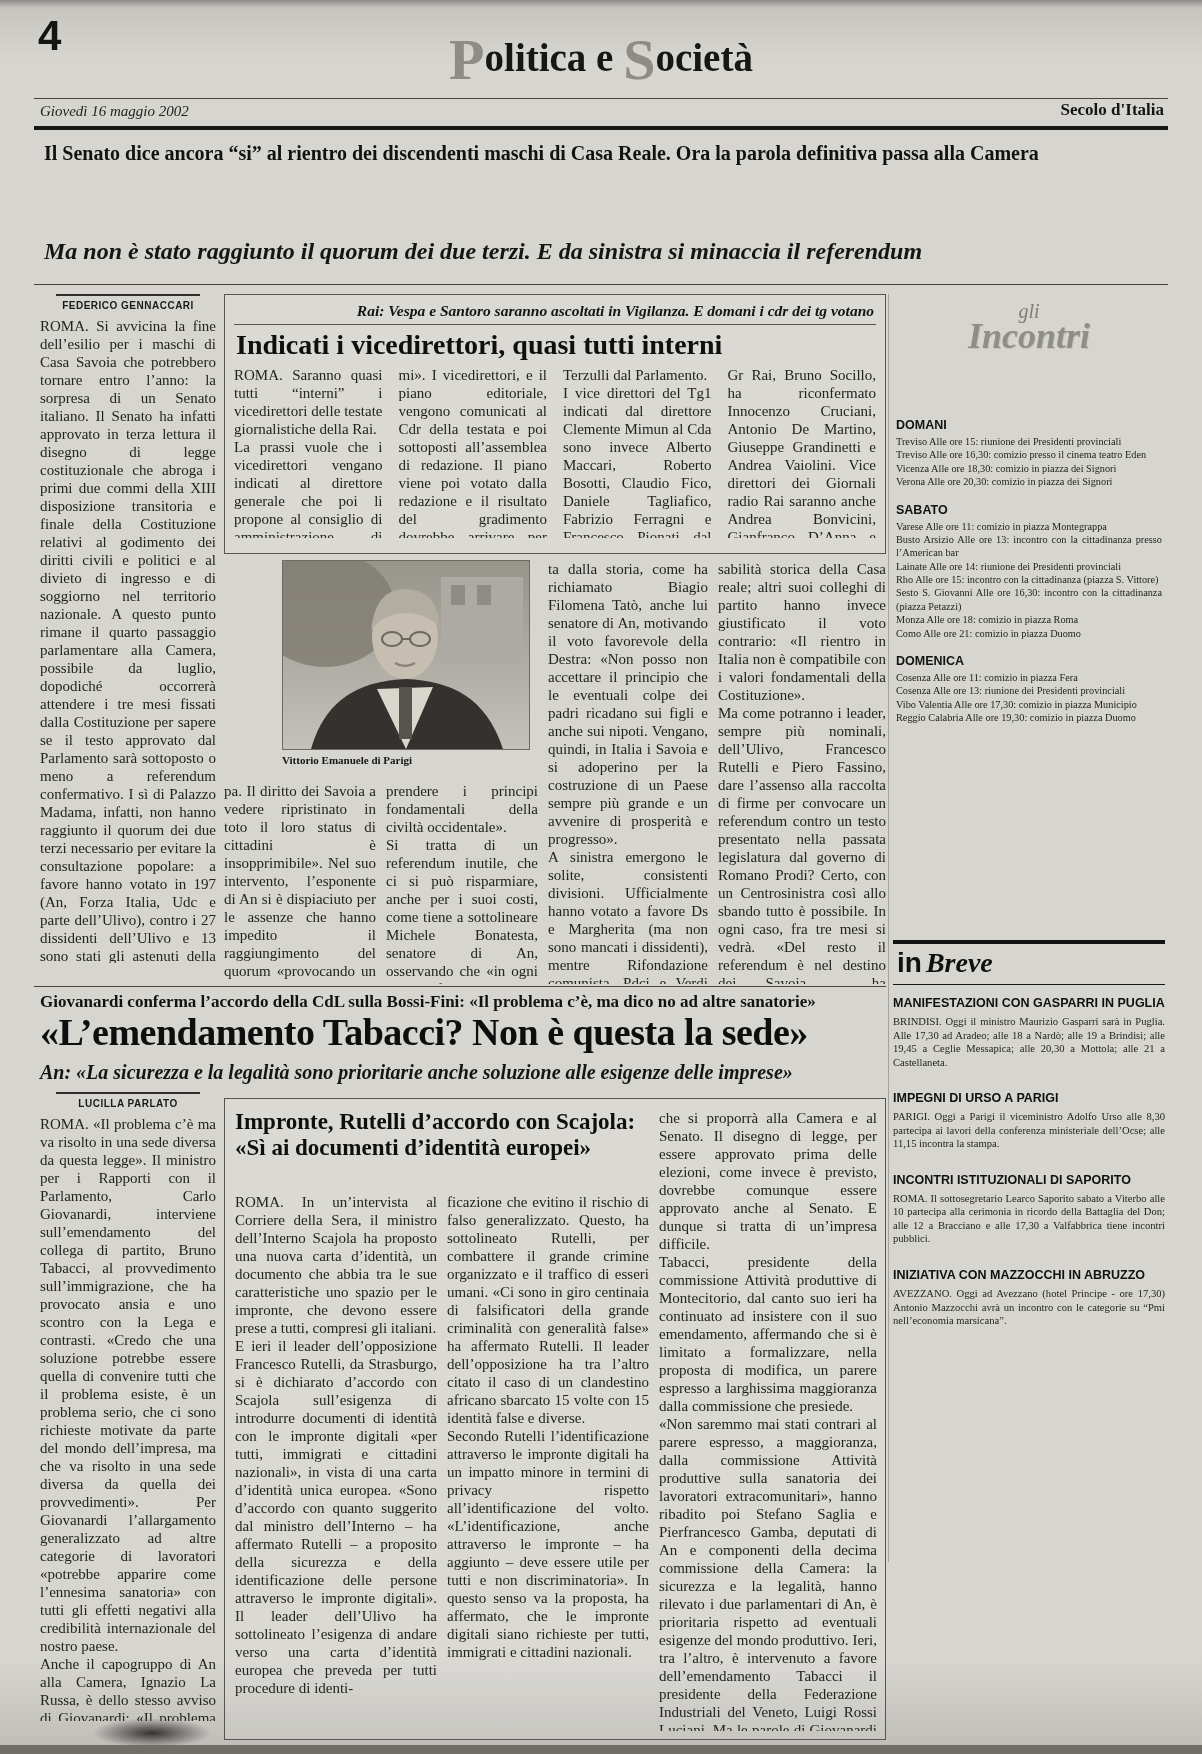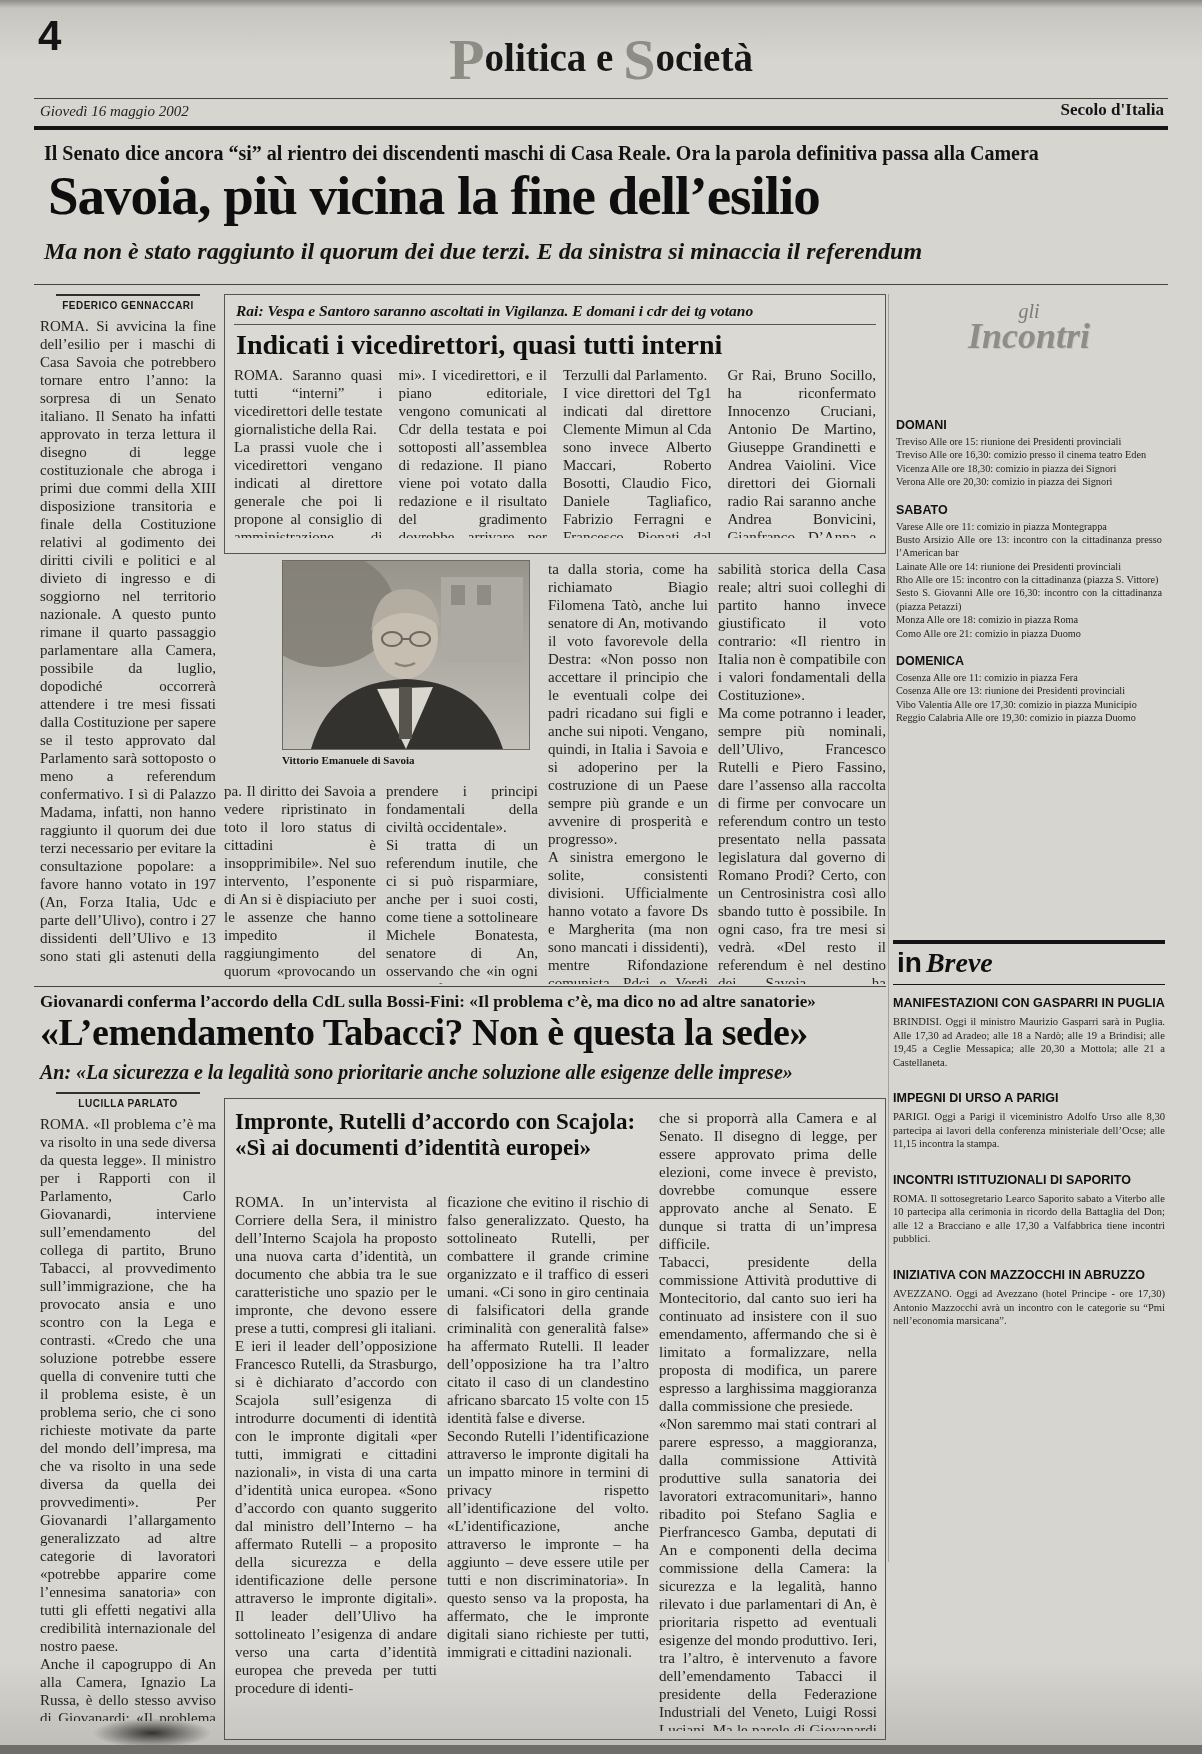--- a/index.html
+++ b/index.html
@@ -21,21 +21,21 @@
   .section-title .bigcap { font-size:58px; font-weight:bold; color:#8d8c85; vertical-align:-8px; }
   .section-title .rest { font-size:39px; font-weight:bold; color:#161616; }
   .date-line { font-size:15px; font-style:italic; color:#23231f; }
   .masthead { font-size:17px; font-weight:bold; color:#141414; }
   .lead-kicker { font-size:20px; font-weight:bold; color:#121212; }
   .lead-headline { font-size:55px; font-weight:bold; letter-spacing:-1px; line-height:1; color:#0e0e0e; }
   .lead-subhead { font-size:24px; font-weight:bold; font-style:italic; color:#15151200; color:#151512; }
   .byline { font-family:"Liberation Sans","DejaVu Sans",sans-serif; font-size:10px; font-weight:bold;
     letter-spacing:.5px; text-align:center; border-top:2px solid #302f2b; margin:0 16px 6px; padding-top:4px; color:#1a1a1a; }
   .boxed { border:1px solid #55544e; background:rgba(255,255,255,.10); }
-  .rai-kicker { font-size:15.5px; font-weight:bold; font-style:italic; border-bottom:1px solid #55544e; padding:2px 2px 4px; color:#141414; }
+  .rai-kicker { font-size:15.5px; font-weight:bold; font-style:italic; border-bottom:1px solid #55544e; padding:2px 2px 4px; color:#141414;text-align:right; }
   .rai-headline { font-size:28px; font-weight:bold; padding:4px 2px 5px; color:#0f0f0f; }
   .cols { display:flex; gap:16px; }
   .cols .col { flex:1; }
   .photo-frame { border:1px solid #6b6a64; background:#b3b0a9; }
   .photo-caption { font-size:11px; font-weight:bold; color:#161616; }
   .bt-kicker { font-size:17px; font-weight:bold; color:#121212; }
   .bt-headline { font-size:38px; font-weight:bold; line-height:1.05; letter-spacing:-.5px; color:#0e0e0e; }
   .bt-subhead { font-size:20px; font-weight:bold; font-style:italic; color:#151512; }
   .imp-headline { font-size:23px; font-weight:bold; line-height:1.12; color:#0f0f0f; }
   .vrule { background:#a3a29c; }
@@ -67,21 +67,20 @@
   <div class="abs section-title">
     <span class="bigcap">P</span><span class="rest">olitica e </span><span class="bigcap">S</span><span class="rest">ocietà</span>
   </div>
 
   <div class="abs rule" style="left:34px;top:98px;width:1134px;height:1px;"></div>
   <div class="abs date-line" style="left:40px;top:103px;">Giovedì 16 maggio 2002</div>
   <div class="abs masthead" style="right:38px;top:100px;">Secolo d'Italia</div>
   <div class="abs" style="left:34px;top:126px;width:1134px;height:4px;background:#161616;"></div>
 
   <div class="abs lead-kicker" style="left:44px;top:142px;width:1124px;">Il Senato dice ancora “si” al rientro dei discendenti maschi di Casa Reale. Ora la parola definitiva passa alla Camera</div>
-  <div class="abs lead-headline" style="left:48px;top:168px;width:1112px;">Savoia, più vicina la fine dell’esilio</div>
   <div class="abs lead-subhead" style="left:44px;top:238px;width:1112px;">Ma non è stato raggiunto il quorum dei due terzi. E da sinistra si minaccia il referendum</div>
   <div class="abs rule" style="left:34px;top:284px;width:1134px;height:1px;"></div>
 
   <div class="abs" style="left:40px;top:294px;width:176px;height:690px;">
     <div class="byline">FEDERICO GENNACCARI</div>
     <div class="body-text" style="height:646px;">ROMA. Si avvicina la fine dell’esilio per i maschi di Casa Savoia che potrebbero tornare entro l’anno: la sorpresa di un Senato italiano. Il Senato ha infatti approvato in terza lettura il disegno di legge costituzionale che abroga i primi due commi della XIII disposizione transitoria e finale della Costituzione relativi al godimento dei diritti civili e politici e al divieto di ingresso e di soggiorno nel territorio nazionale. A questo punto rimane il quarto passaggio parlamentare alla Camera, possibile da luglio, dopodiché occorrerà attendere i tre mesi fissati dalla Costituzione per sapere se il testo approvato dal Parlamento sarà sottoposto o meno a referendum confermativo. I sì di Palazzo Madama, infatti, non hanno raggiunto il quorum dei due terzi necessario per evitare la consultazione popolare: a favore hanno votato in 197 (An, Forza Italia, Udc e parte dell’Ulivo), contro i 27 dissidenti dell’Ulivo e 13 sono stati gli astenuti della Lega.
 Rispetto al primo voto del Senato sono mancati 48 voti (allora i sì furono 235, i no 19 e 15 gli astenuti), ma forse su questo provvedimento c’era maggiore attenzione, il clima era più arroventato.
 Comunque un risultato nettamente positivo sul quale non pesa l’incognita del referendum. Il trasversalismo del voto impedisce di fatto all’Ulivo di raccogliere le firme necessarie (un quinto della Camera o un quinto del Senato o cinque consigli regionali o 500mila elettori). Lo dice chiaramente Ettore Bucciero, senatore di An e primo firmatario del disegno di legge approvato, fiero e soddisfatto per il voto, che definisce «una scelta di diritto e di civiltà a favore degli altri»: che i cittadini italiani colpiti da una pena, di stampo medioevale, come l’esilio, che non ha più echi in nessuna parte del mondo occidentale e forse anche nel resto della</div>
   </div>
 
@@ -117,21 +116,21 @@
         <path d="M94 128 L123 188 L150 126 Z" fill="#d9d6ce"></path>
         <rect x="116" y="126" width="13" height="52" fill="#57544d"></rect>
         <ellipse cx="122" cy="76" rx="33" ry="42" fill="#c6beb1"></ellipse>
         <path d="M88 70 Q92 28 122 28 Q154 28 157 66 Q143 52 122 52 Q98 53 88 70 Z" fill="#b2aca1"></path>
         <ellipse cx="109" cy="78" rx="10" ry="7" fill="none" stroke="#6b675f" stroke-width="2"></ellipse>
         <ellipse cx="137" cy="78" rx="10" ry="7" fill="none" stroke="#6b675f" stroke-width="2"></ellipse>
         <line x1="119" y1="78" x2="127" y2="78" stroke="#6b675f" stroke-width="2"></line>
         <path d="M112 102 Q122 108 132 102" stroke="#8a8276" fill="none" stroke-width="2.5"></path>
       </svg>
     </div>
-    <div class="abs photo-caption" style="left:58px;top:194px;width:248px;">Vittorio Emanuele di Savoia</div>
+    <div class="abs photo-caption" style="left:58px;top:194px;width:248px;">Vittorio Emanuele di Parigi</div>
     <div class="abs body-text" style="left:0;top:222px;width:152px;height:202px;">pa. Il diritto dei Savoia a vedere ripristinato in toto il loro status di cittadini è insopprimibile». Nel suo intervento, l’esponente di An si è dispiaciuto per le assenze che hanno impedito il raggiungimento del quorum «provocando un ritardo di ulteriori tre mesi alla soluzione di questa penosa e annosa vicenda. Infatti non conta che nessuno avrà il coraggio di raccogliere le firme per il referendum», al fine di non svelare l’assoluta incapacità di rispettare i diritti degli altri e di non com-</div>
     <div class="abs body-text" style="left:162px;top:222px;width:152px;height:202px;">prendere i principi fondamentali della civiltà occidentale».
 Si tratta di un referendum inutile, che ci si può risparmiare, anche per i suoi costi, come tiene a sottolineare Michele Bonatesta, senatore di An, osservando che «in ogni caso il fatto che ad un anno dall’inizio della legislatura il Senato abbia già dato il suo secondo sì la dice lunga sull’effettiva volontà politica del Polo di consentire il rientro dei Savoia in Italia».
 Una norma anacronistica, supera-</div>
     <div class="abs body-text" style="left:324px;top:0;width:160px;height:424px;">ta dalla storia, come ha richiamato Biagio Filomena Tatò, anche lui senatore di An, motivando il voto favorevole della Destra: «Non posso non accettare il principio che le eventuali colpe dei padri ricadano sui figli e anche sui nipoti. Vengano, quindi, in Italia i Savoia e si adoperino per la costruzione di un Paese sempre più grande e un avvenire di prosperità e progresso».
 A sinistra emergono le solite, consistenti divisioni. Ufficialmente hanno votato a favore Ds e Margherita (ma non sono mancati i dissidenti), mentre Rifondazione comunista, Pdci e Verdi (in tre hanno votato a favore). La minoranza di sinistra della Quercia ha votato contro e addirittura, con un suo esponente Lorenzo Forcieri, si augura che prevalga un sentimento di contrizione promotore per il sì al referendum, rifiutando le tante e ritrite tesi di una respon-</div>
     <div class="abs body-text" style="left:494px;top:0;width:168px;height:424px;">sabilità storica della Casa reale; altri suoi colleghi di partito hanno invece giustificato il voto contrario: «Il rientro in Italia non è compatibile con i valori fondamentali della Costituzione».
 Ma come potranno i leader, sempre più nominali, dell’Ulivo, Francesco Rutelli e Piero Fassino, dare l’assenso alla raccolta di firme per convocare un referendum contro un testo presentato nella passata legislatura dal governo di Romano Prodi? Certo, con un Centrosinistra così allo sbando tutto è possibile. In ogni caso, fra tre mesi si vedrà. «Del resto il referendum è nel destino dei Savoia – ha commentato ironicamente il Duca d’Aosta – uno venne fatto per mandarci via e uno per farci tornare. Intanto però l’Italia si prepara a ospitare gli “esiliati” per l’estate».</div>
   </div>
 

